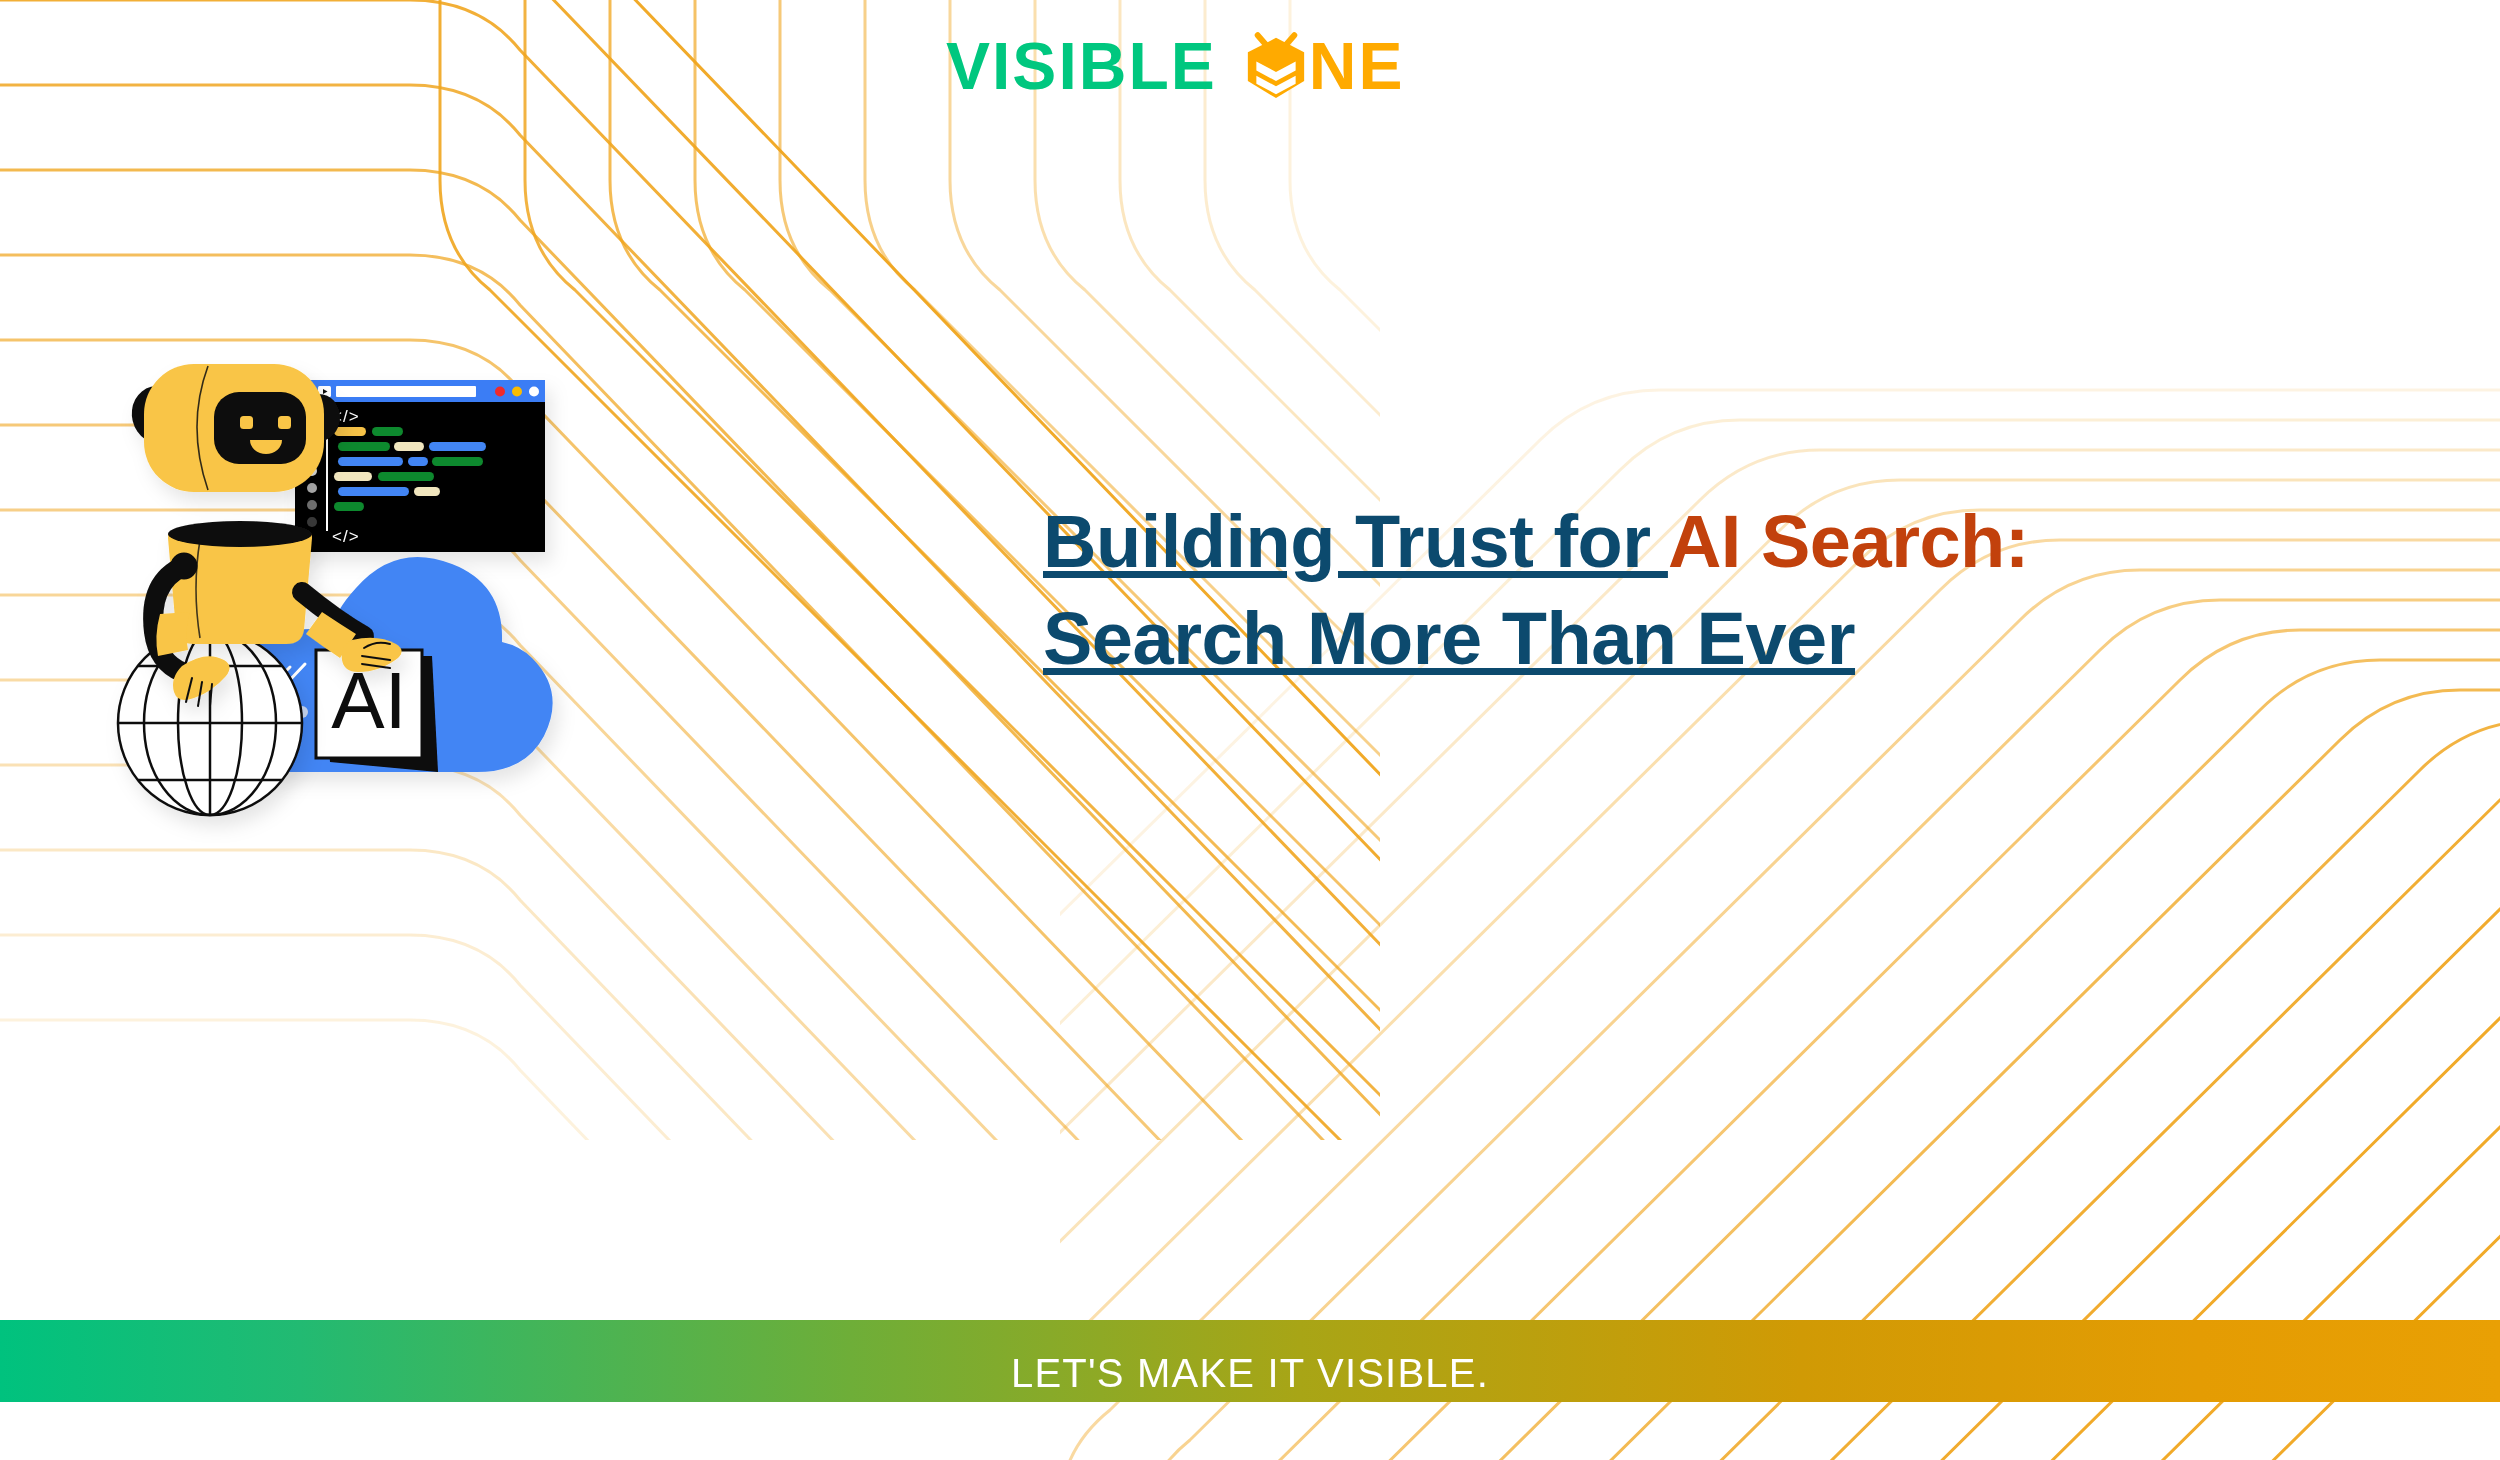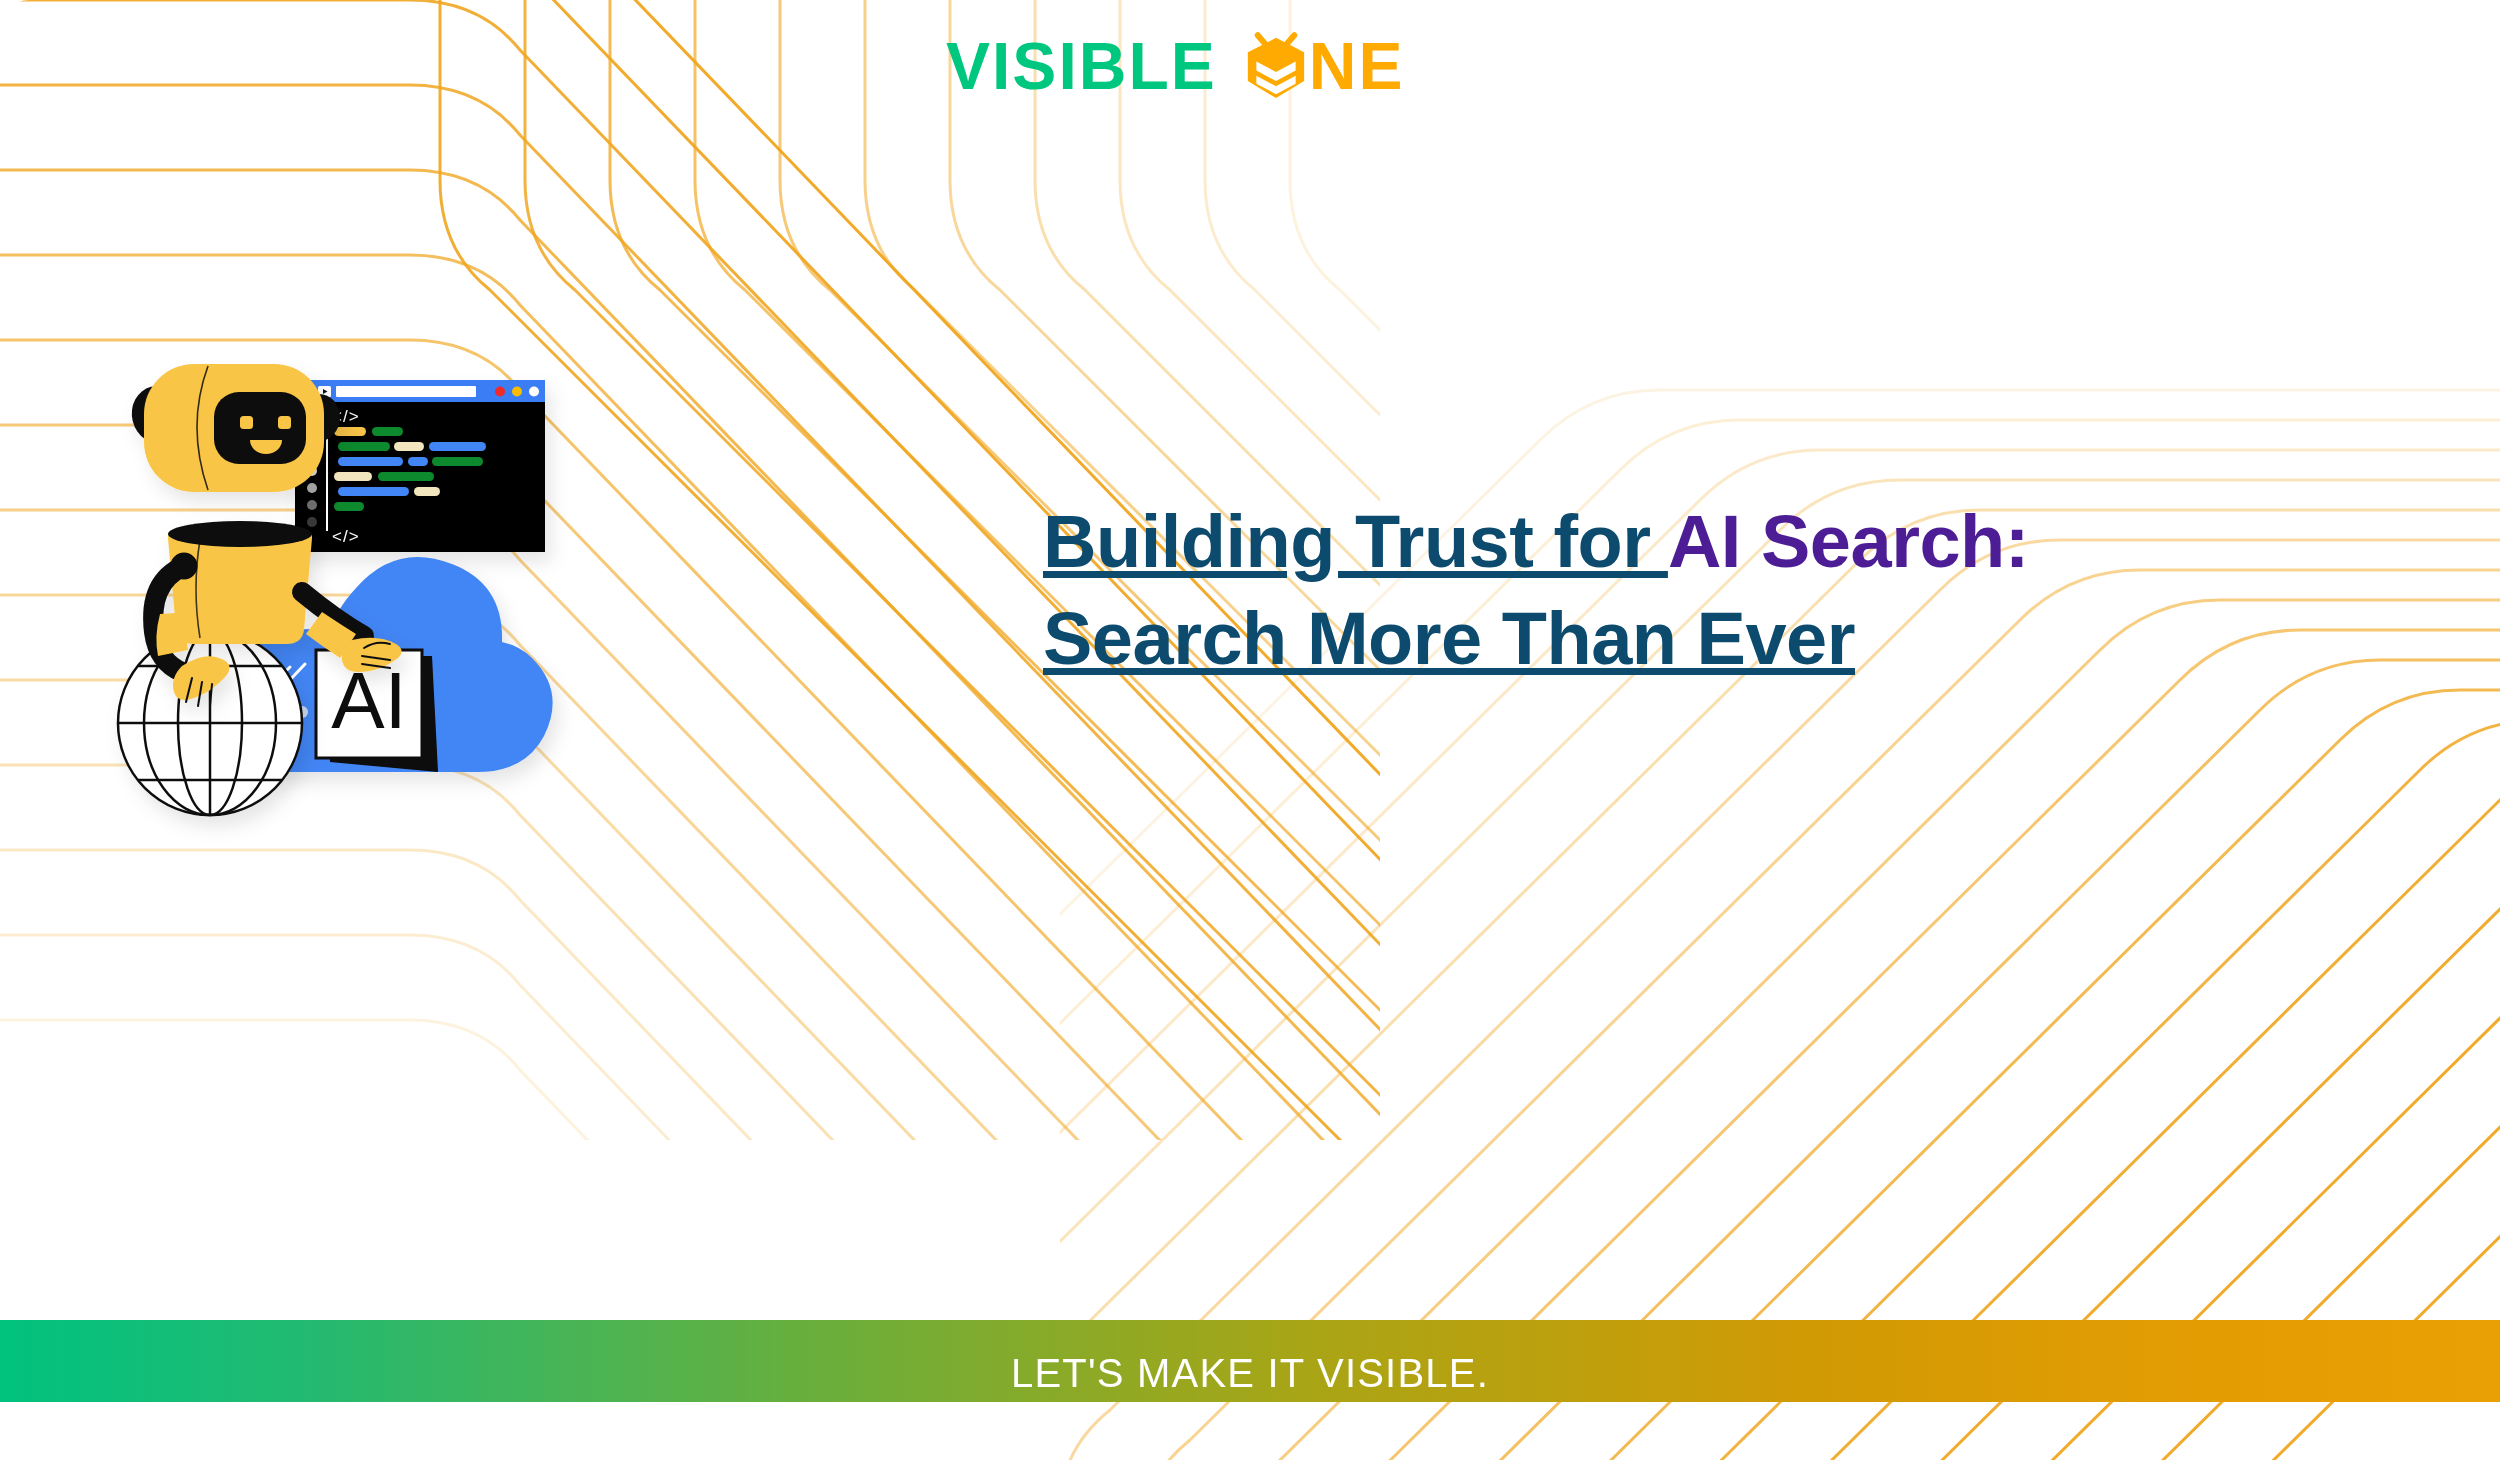--- a/index.html
+++ b/index.html
@@ -15,21 +15,20 @@
     position: relative;
   }
 
   #slide {
     position: absolute;
     inset: 0;
     width: 2500px;
     height: 1460px;
     background: #ffffff;
     overflow: hidden;
-    border-radius: 29px;
   }
 
   
   .bg-pattern {
     position: absolute;
     pointer-events: none;
   }
   #bg-topleft {
     left: -120px;
     top: -360px;
@@ -70,21 +69,21 @@
     left: 1043px;
     top: 444px;
     width: 1330px;
     font-family: "Liberation Sans", sans-serif;
     font-weight: bold;
     font-size: 74px;
     line-height: 1.31;
     letter-spacing: -0.5px;
   }
   .hl-green  { color: #0c4a6e; text-decoration: underline; }
-  .hl-orange { color: #4c1d95; }
+  .hl-orange { color: #c2410c; }
   #headline .hl-line { display:block; white-space: nowrap; }
 
   
   #illustration {
     position: absolute;
     left: 100px;
     top: 360px;
     width: 800px;
     height: 620px;
   }

